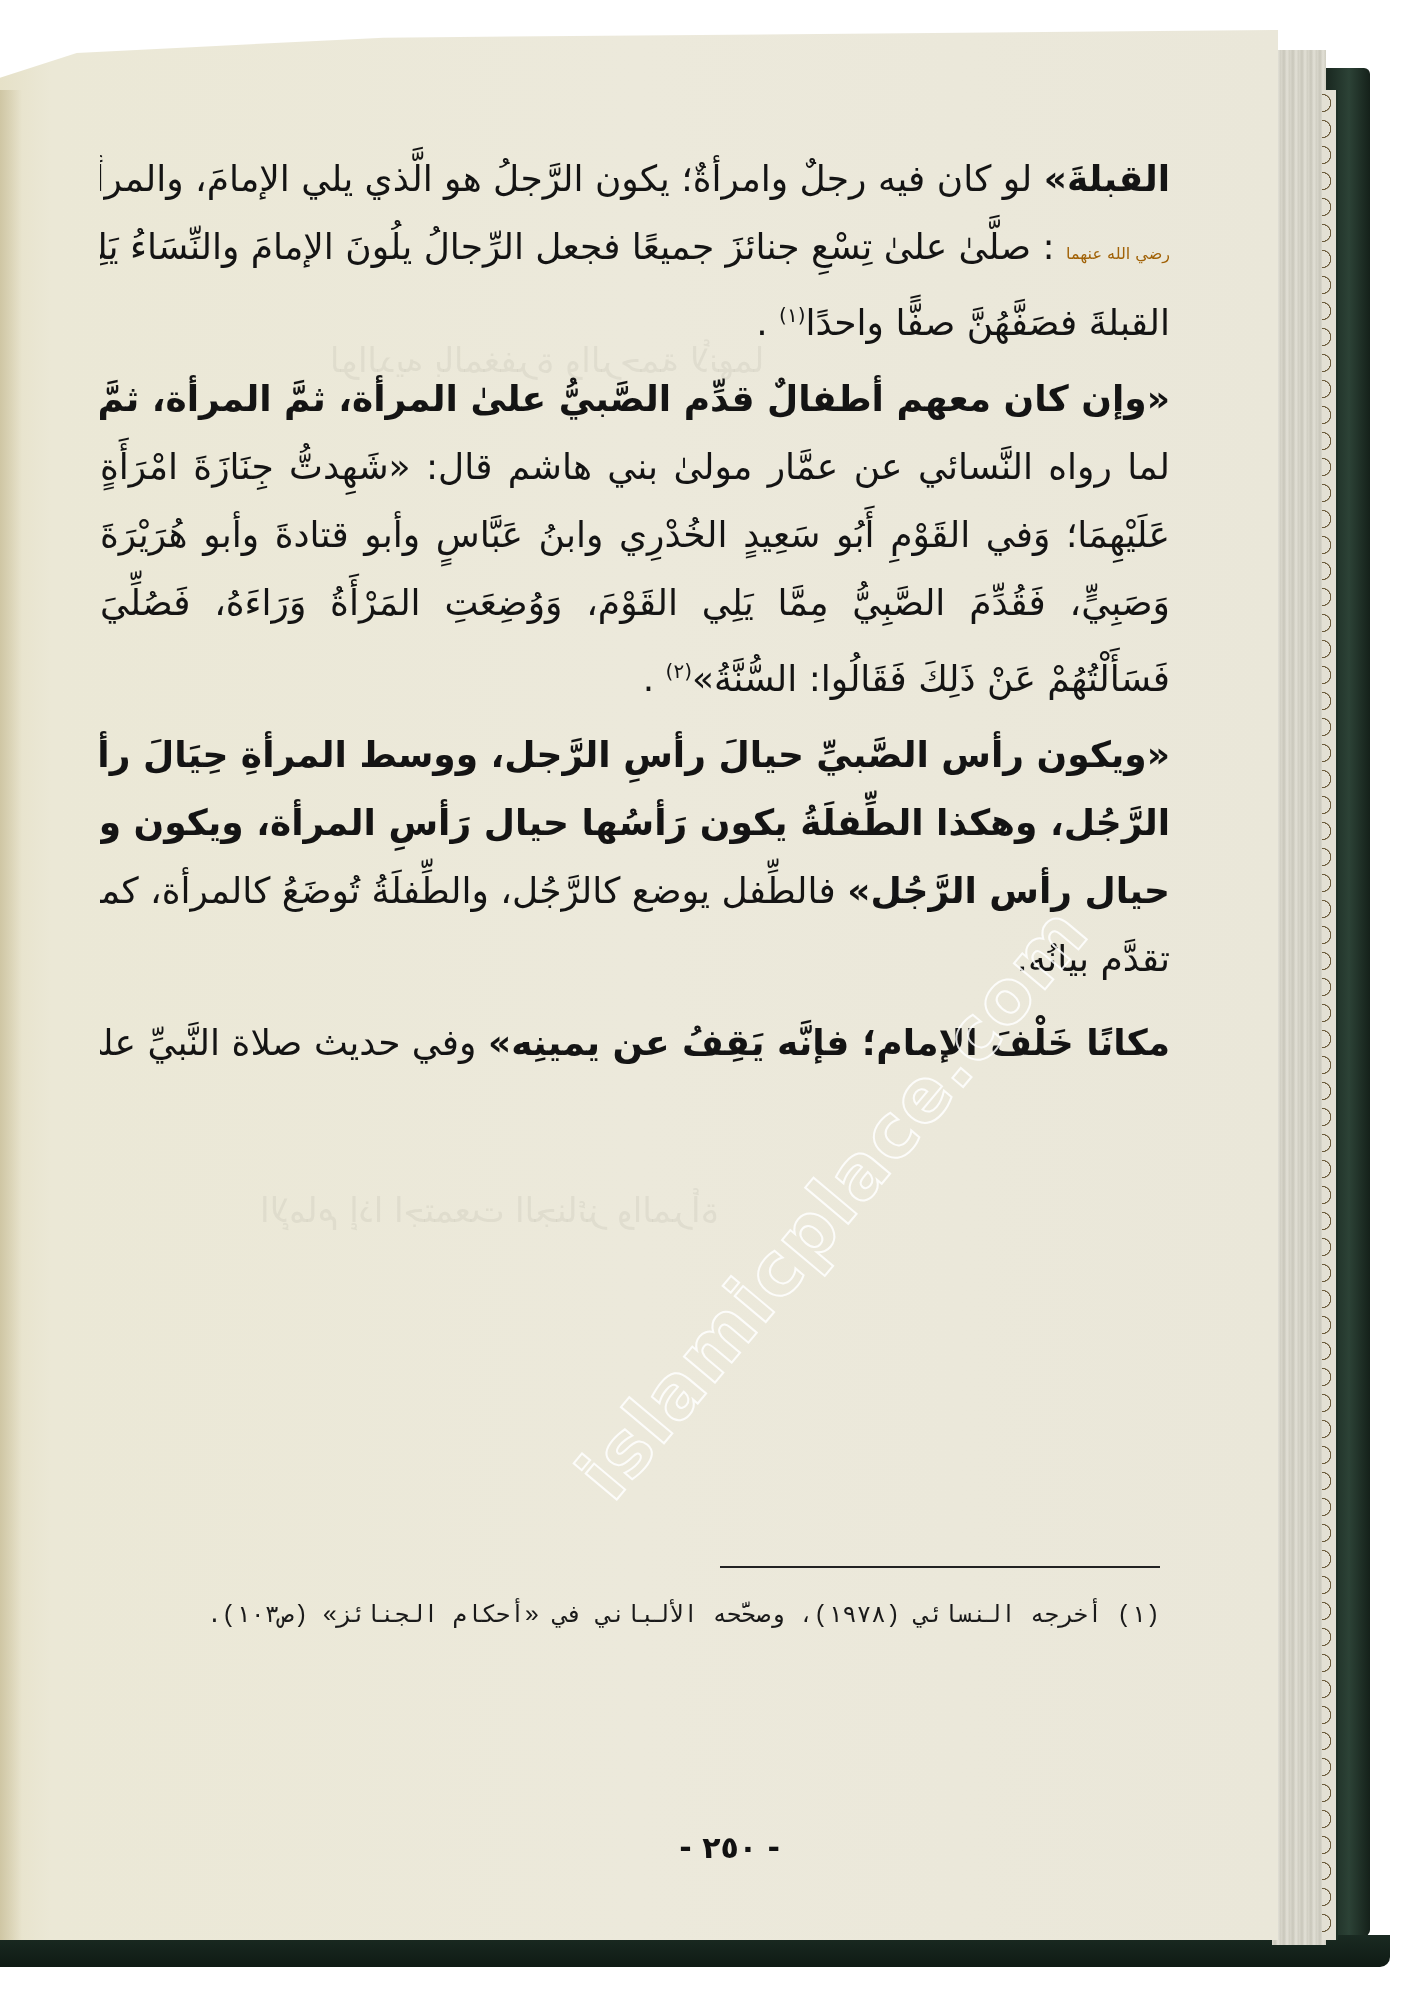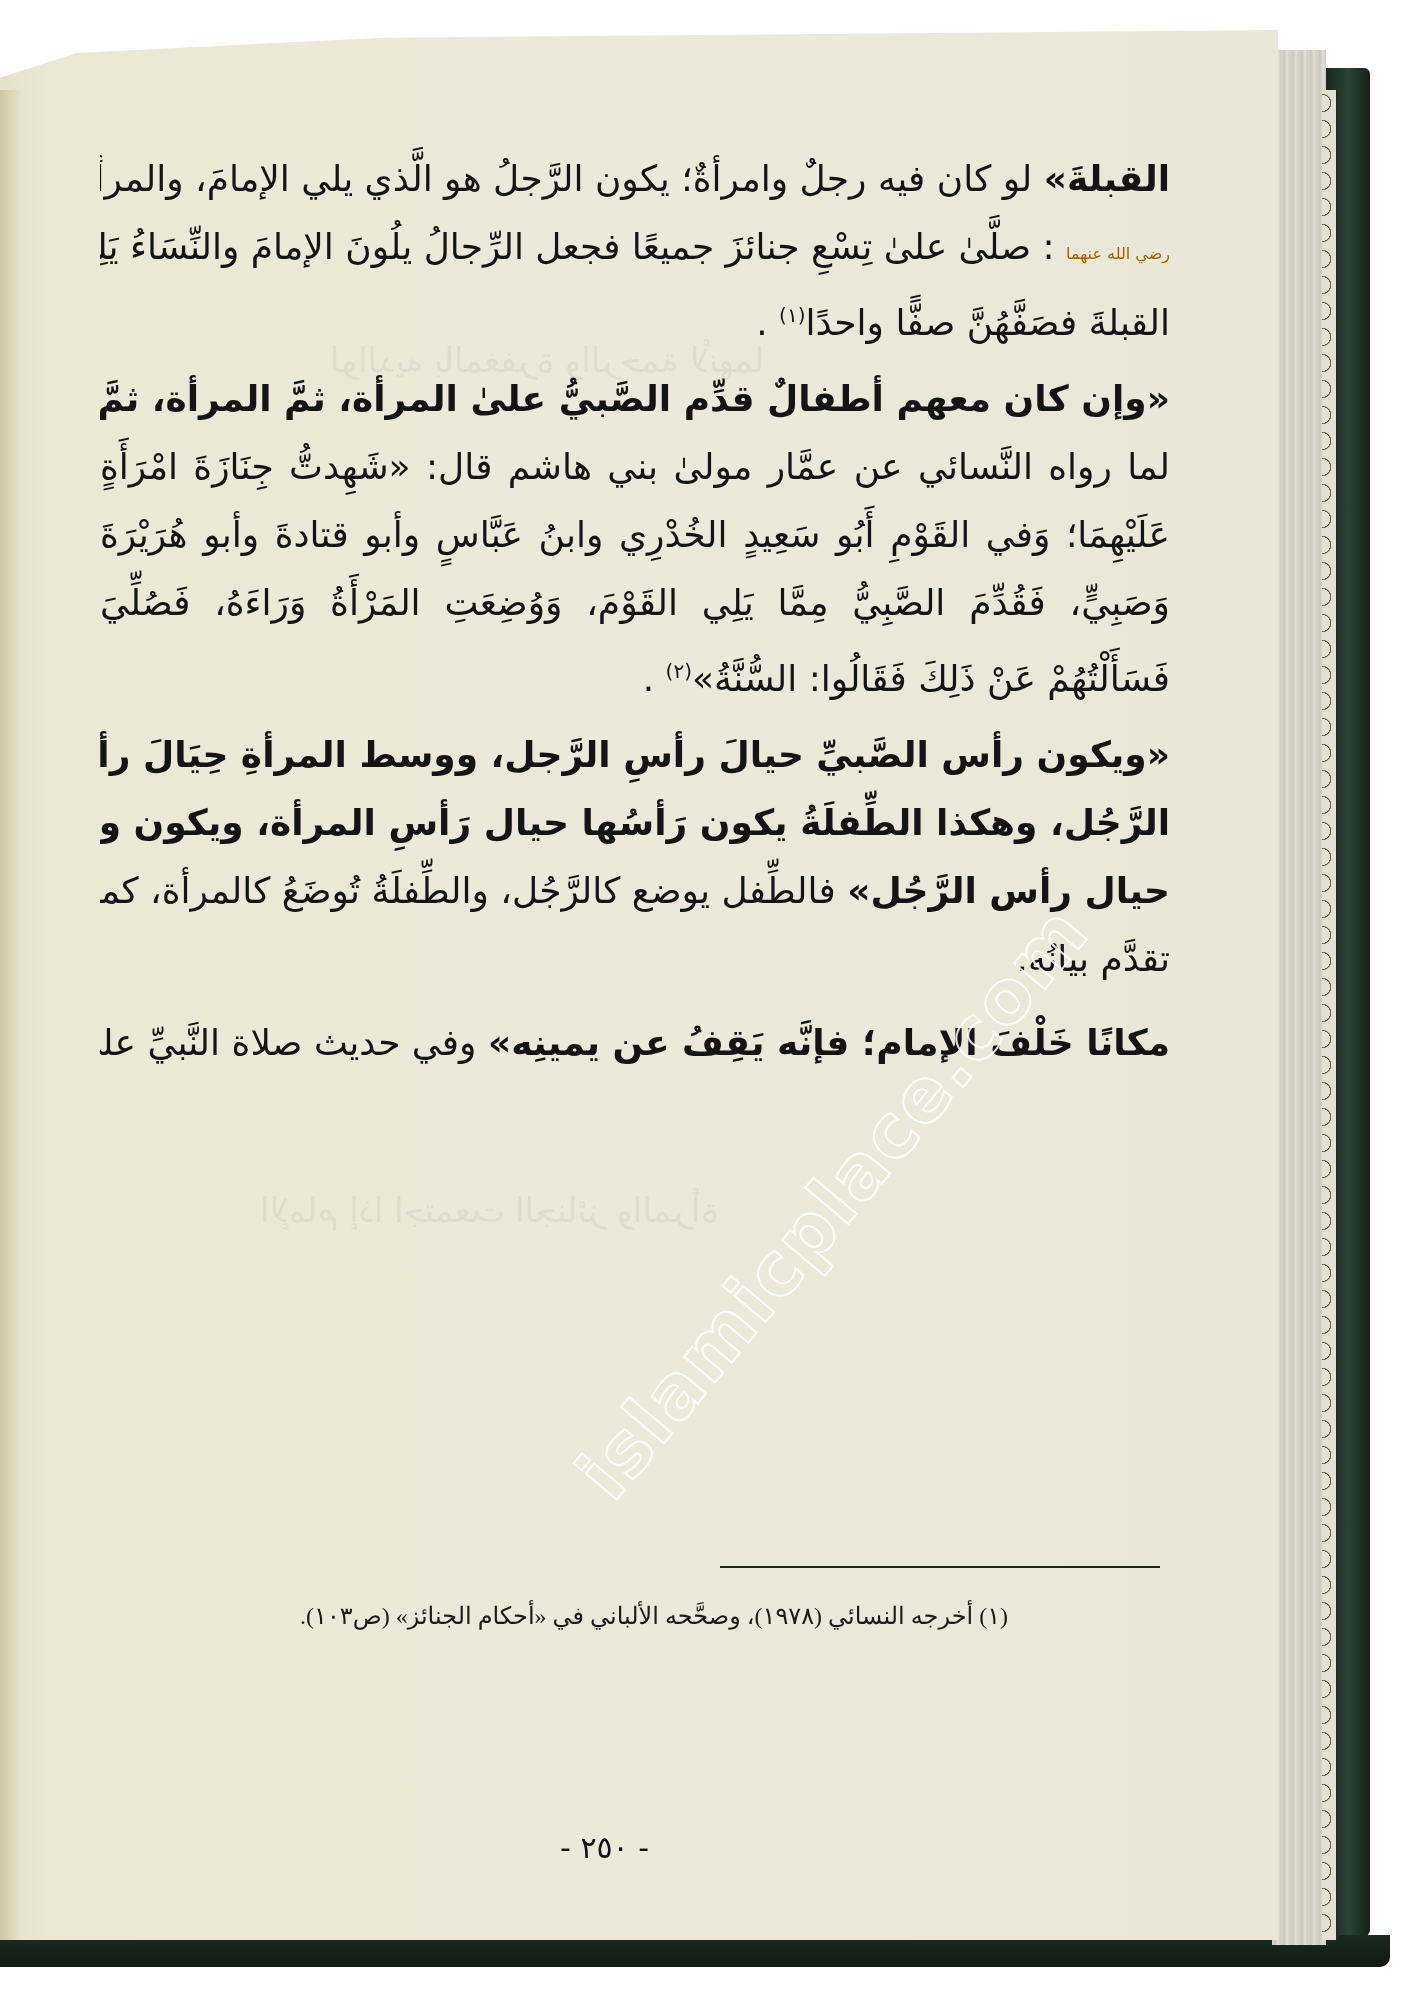--- a/index.html
+++ b/index.html
@@ -53,26 +53,26 @@
     .line.bold { font-weight: bold; }
     .para-gap { height: 16px; }
     .sup { font-size: 20px; vertical-align: super; }
     .honorific { font-size: 16px; color: #a16207; }
     .footnote-rule {
       position: absolute; left: 720px; top: 1566px; width: 440px; height: 2px; background: #222;
     }
     .footnotes {
       position: absolute; left: 300px; top: 1588px; width: 860px;
       direction: rtl; text-align: left; color: #1a1a1a;
-      font-family: Liberation Serif, serif;
+      font-family: Liberation Mono, monospace;
     }
     .footnote { font-size: 24px; line-height: 56px; height: 56px; white-space: nowrap; }
     .page-number {
-      position: absolute; left: 560px; top: 1830px; width: 220px; text-align: left;
-      font-size: 30px; font-weight: normal; color: #111; direction: rtl;
+      position: absolute; left: 560px; top: 1830px; width: 220px; text-align: right;
+      font-size: 30px; font-weight: bold; color: #111; direction: rtl;
     }
     .watermark {
       position: absolute; left: 560px; top: 1460px;
       transform: rotate(-50deg); transform-origin: left top;
       font-family: "DejaVu Sans", sans-serif; font-size: 74px; font-weight: bold;
       color: transparent; -webkit-text-stroke: 2px rgba(255,255,255,0.85);
       letter-spacing: 2px; white-space: nowrap; pointer-events: none;
     }
     .ghost-text {
       position: absolute; color: rgba(120,120,110,0.10); font-size: 34px;

